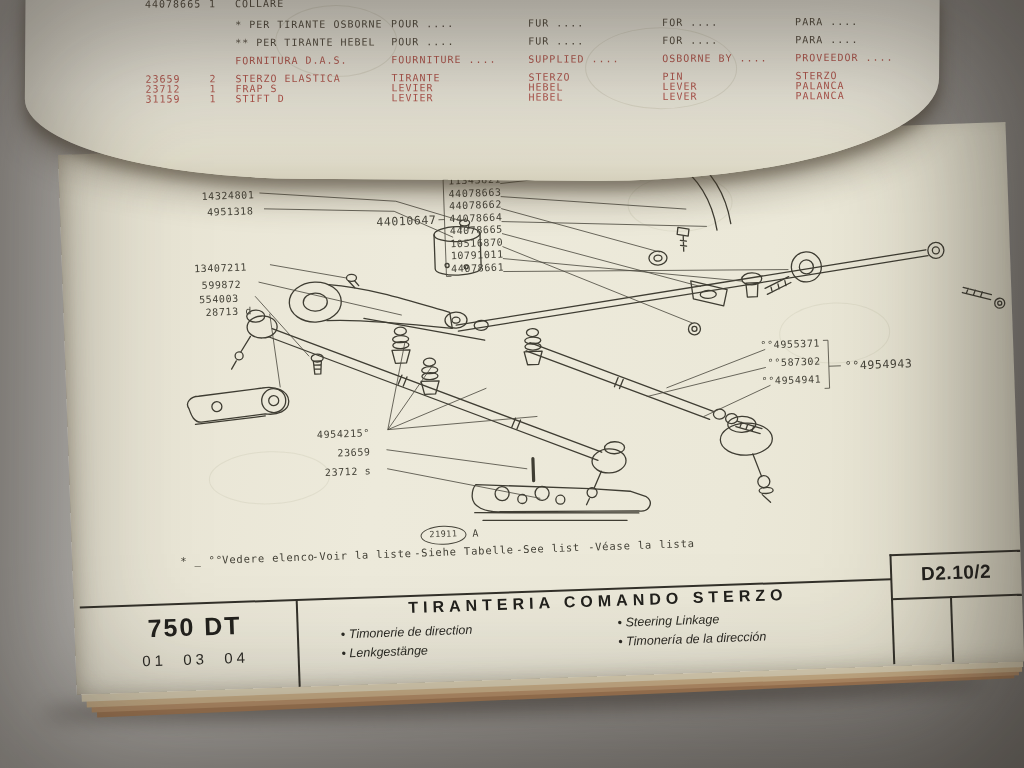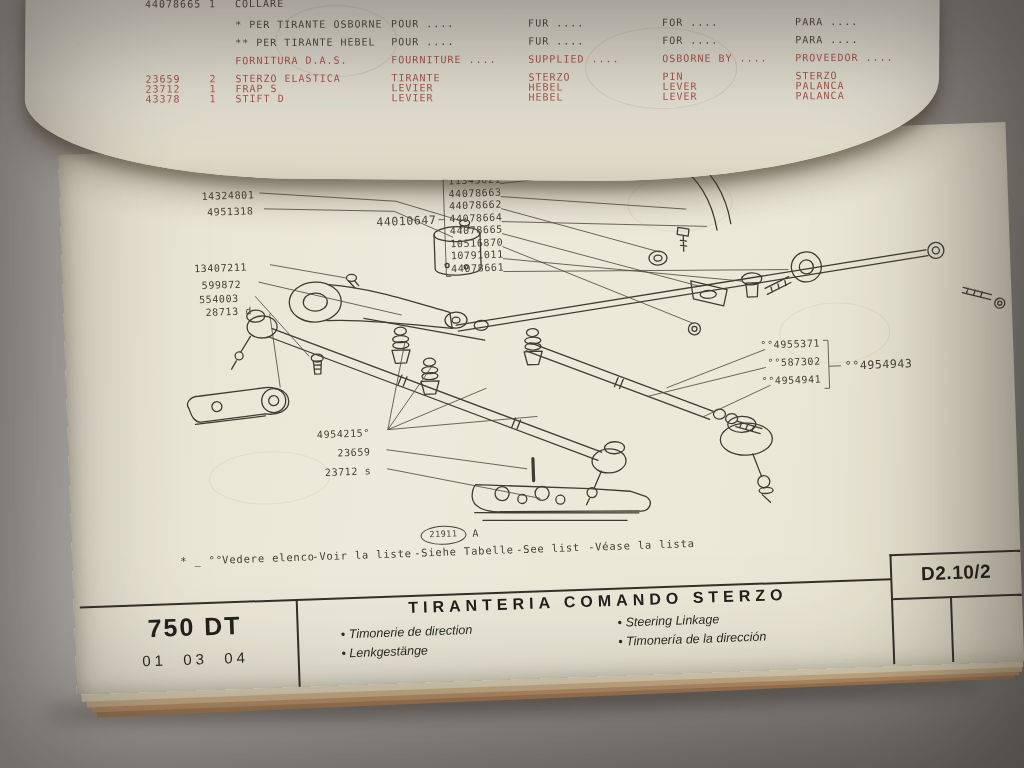--- a/index.html
+++ b/index.html
@@ -293,18 +293,18 @@
     <div class="tp-row red" style="top:72px;">
       <span class="c-part"></span><span class="c-qty"></span><span class="c-it">FORNITURA D.A.S.</span><span class="c-fr">FOURNITURE ....</span><span class="c-de">SUPPLIED ....</span><span class="c-en">OSBORNE BY ....</span><span class="c-es">PROVEEDOR ....</span>
     </div>
     <div class="tp-row red" style="top:90px;">
       <span class="c-part">23659</span><span class="c-qty">2</span><span class="c-it">STERZO ELASTICA</span><span class="c-fr">TIRANTE</span><span class="c-de">STERZO</span><span class="c-en">PIN</span><span class="c-es">STERZO</span>
     </div>
     <div class="tp-row red" style="top:100px;">
       <span class="c-part">23712</span><span class="c-qty">1</span><span class="c-it">FRAP S</span><span class="c-fr">LEVIER</span><span class="c-de">HEBEL</span><span class="c-en">LEVER</span><span class="c-es">PALANCA</span>
     </div>
     <div class="tp-row red" style="top:110px;">
-      <span class="c-part">43378</span><span class="c-qty">1</span><span class="c-it">STIFT D</span><span class="c-fr">LEVIER</span><span class="c-de">HEBEL</span><span class="c-en">LEVER</span><span class="c-es">PALANCA</span>
+      <span class="c-part">31159</span><span class="c-qty">1</span><span class="c-it">STIFT D</span><span class="c-fr">LEVIER</span><span class="c-de">HEBEL</span><span class="c-en">LEVER</span><span class="c-es">PALANCA</span>
     </div>
   </div>
 </div>
 
 <div class="vignette"></div>
 
 </body></html>

